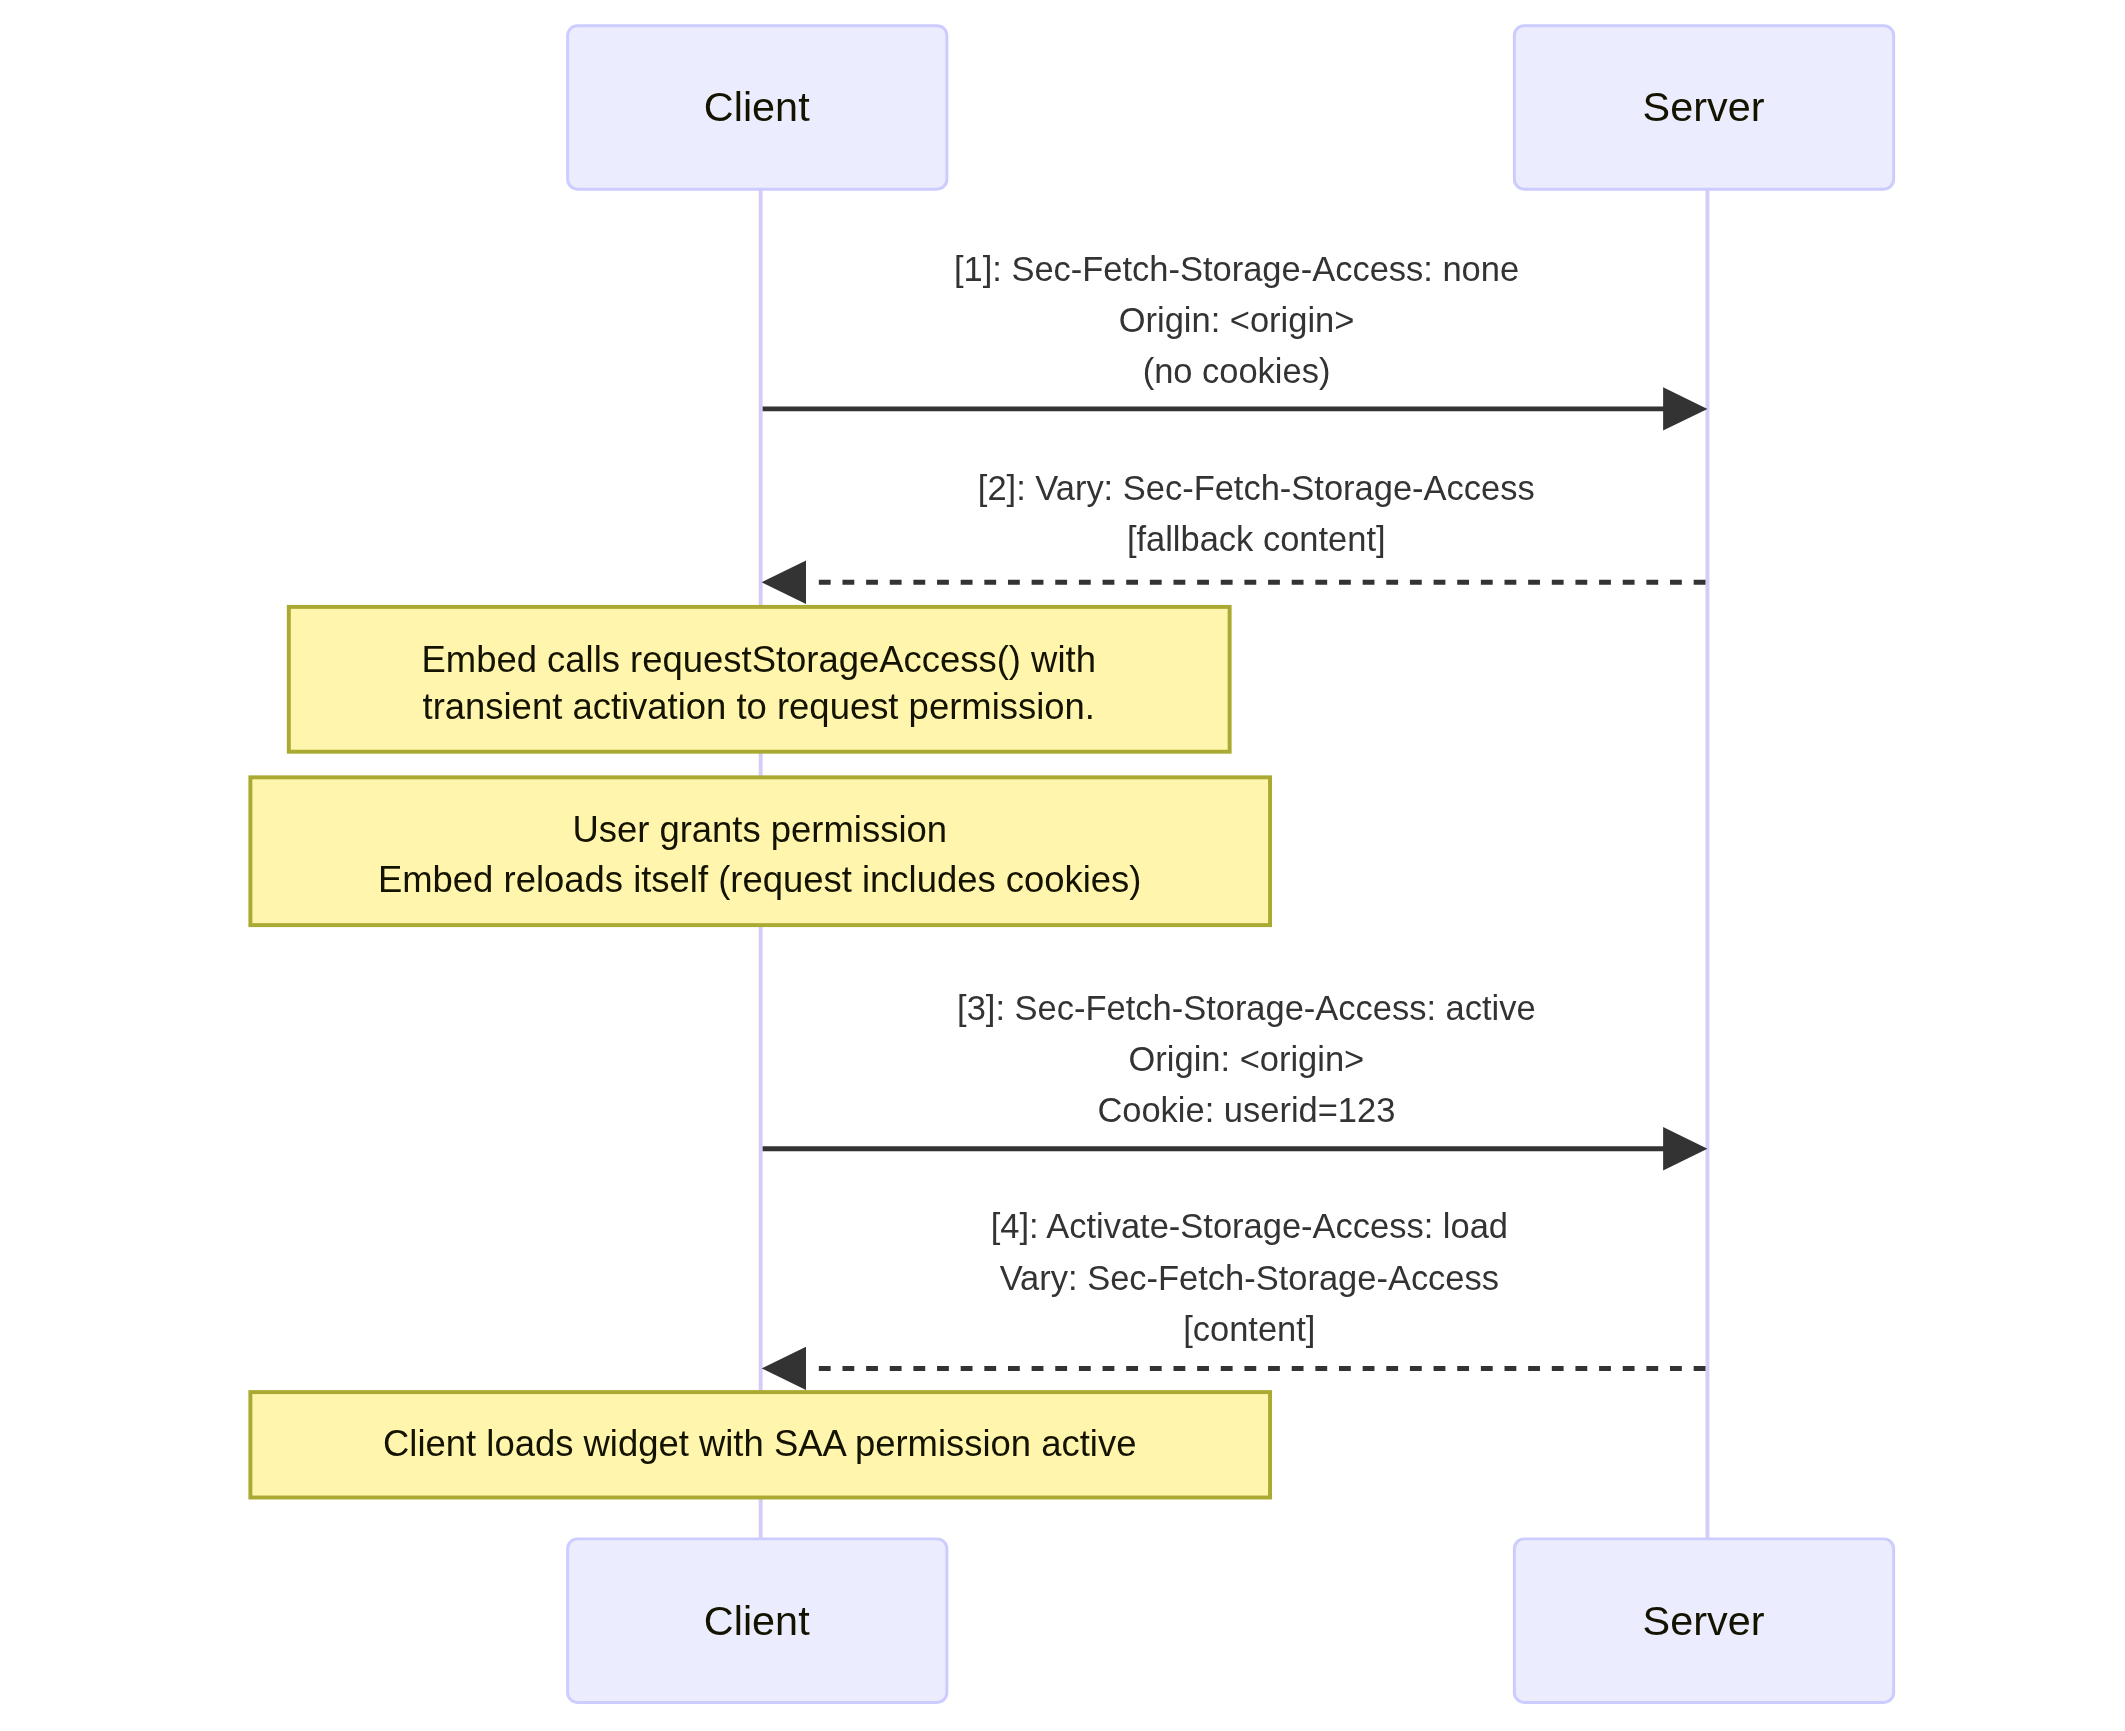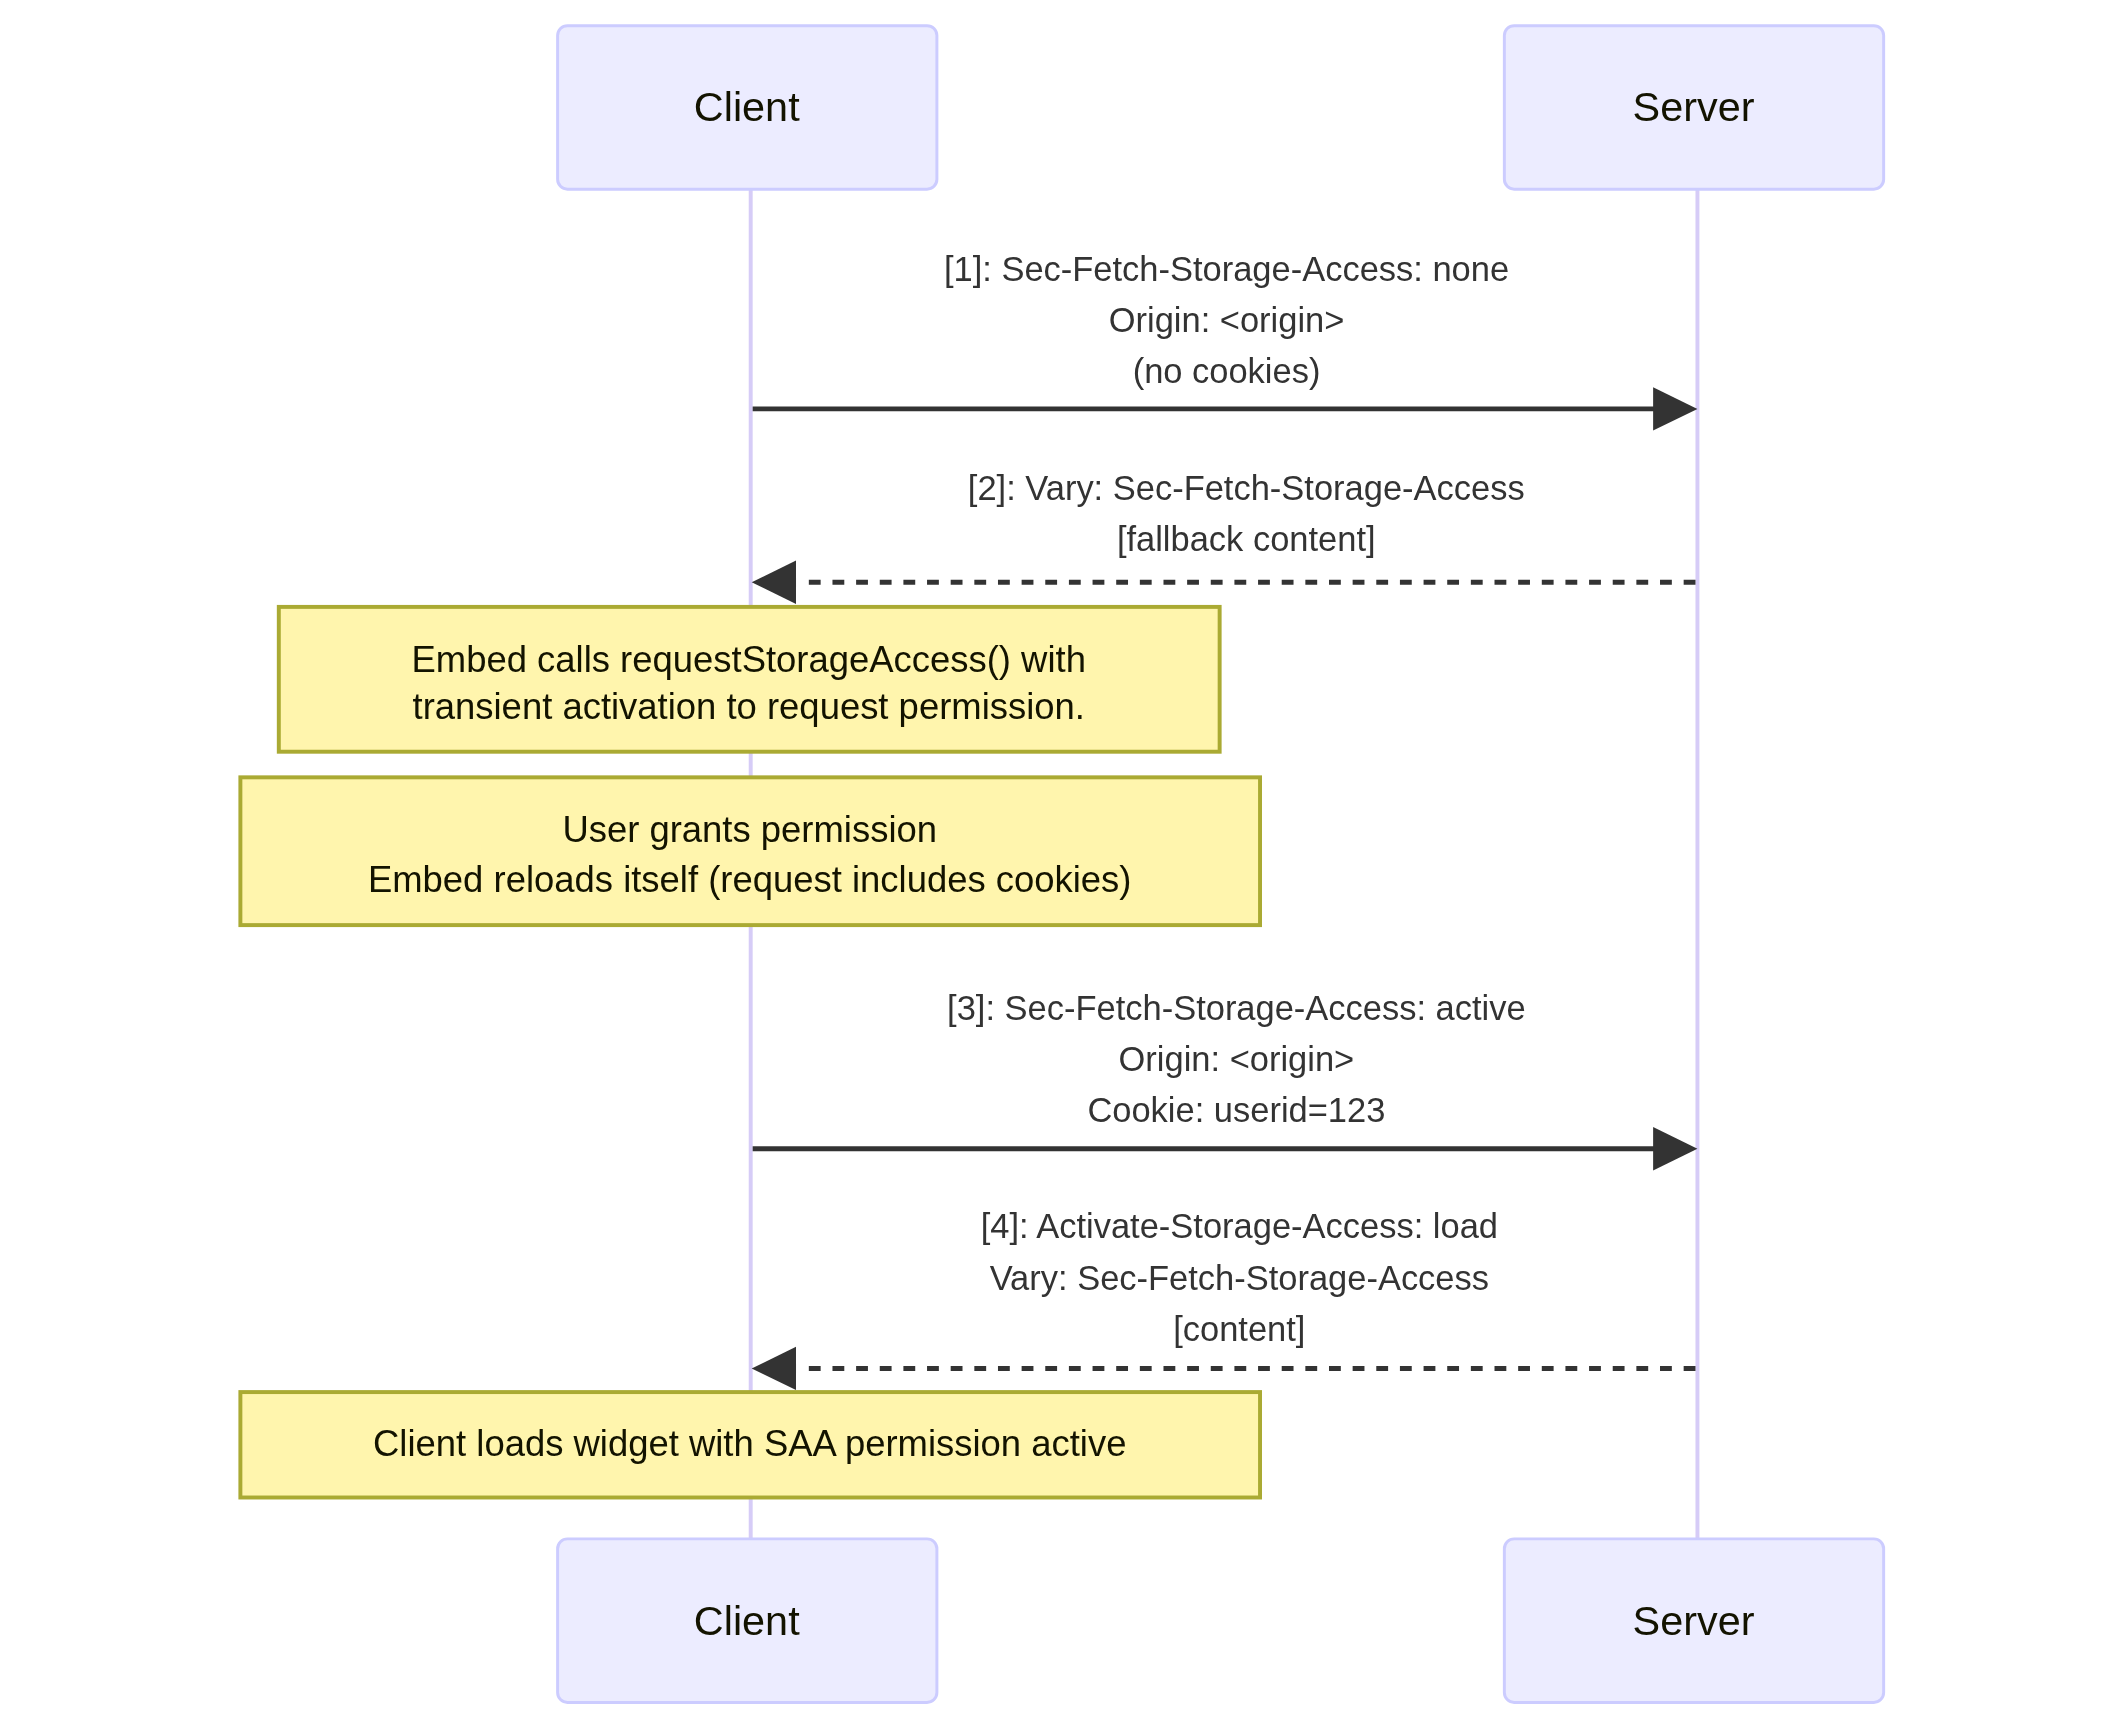--- a/index.html
+++ b/index.html
@@ -9,20 +9,21 @@
   }
   body {
     font-family: "Liberation Sans", sans-serif;
   }
   #diagram-root {
     position: relative;
     width: 2050px;
     height: 1732px;
     background: #ffffff;
     overflow: hidden;
+    margin-left: 10px;
   }
   svg#seq-svg {
     position: absolute;
     top: 0;
     left: 0;
     width: 2126px;
     height: 1732px;
   }
   .actor-box {
     fill: #ececff;

